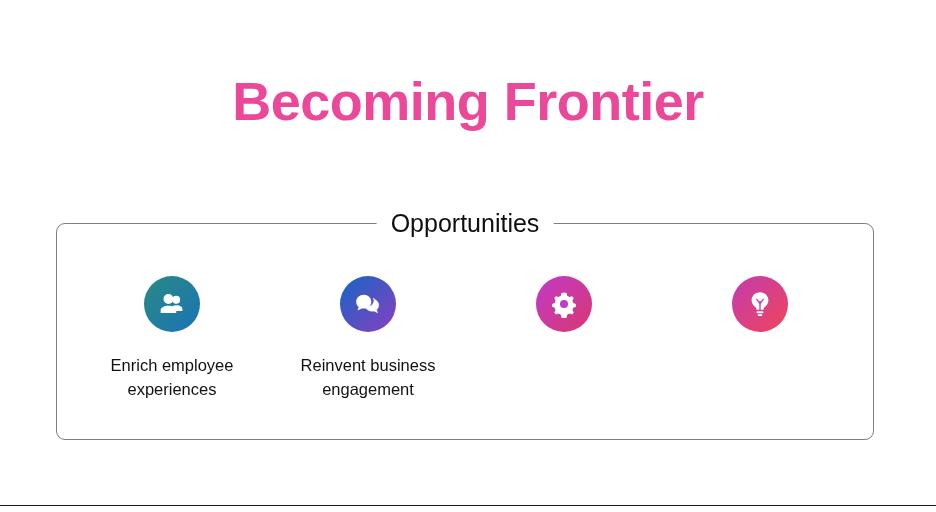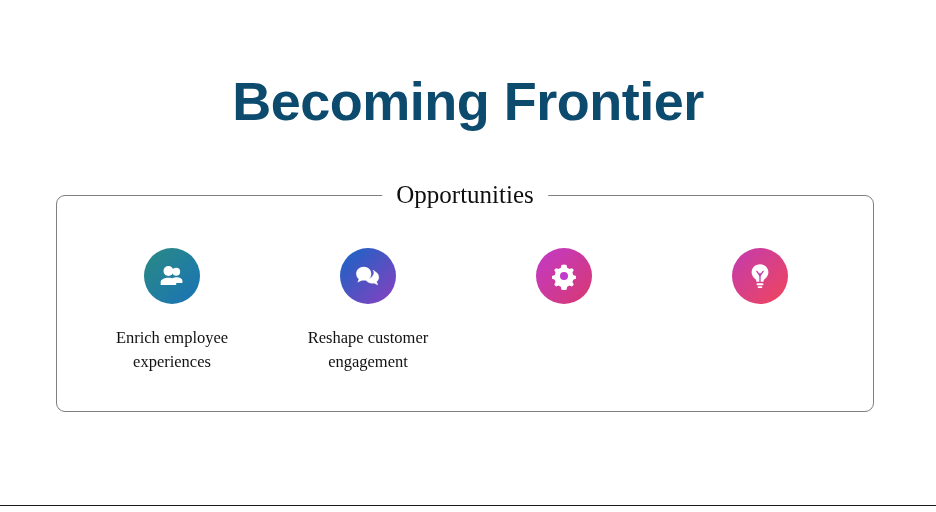--- a/index.html
+++ b/index.html
@@ -33,27 +33,26 @@
     color: #000000;
     letter-spacing: -0.5px;
     line-height: 1.1;
     white-space: nowrap;
   }
 
   
   .panel {
     position: absolute;
     left: 56px;
-    top: 195px;
+    top: 223px;
     width: 818px;
     height: 217px;
     box-sizing: border-box;
     border: 1px solid #7f7f7f;
     border-radius: 9px;
-    font-family: Liberation Serif, serif;
   }
 
   .panel-legend {
     position: absolute;
     left: 50%;
     top: -17px;
     transform: translateX(-50%);
     background: #ffffff;
     padding: 0 14px;
     font-size: 25px;
@@ -113,21 +112,21 @@
     width: 936px;
     height: 0;
     border-top: 1.6px solid #1a1a1a;
   }
 </style>
 </head>
 <body>
 
 <div class="slide" style="background: rgb(255, 255, 255);">
 
-  <div class="slide-title" style="color: #0c4a6e;">Becoming Frontier</div>
+  <div class="slide-title" style="color: #ec4899;">Becoming Frontier</div>
 
   <div class="panel" style="border-color: rgb(127, 127, 127);">
 
     <div class="panel-legend">Opportunities</div>
 
     <div class="items-row">
 
       <div class="item">
         <div class="icon-circle" id="ic0" style="background: linear-gradient(135deg, rgb(42, 138, 130) 0%, rgb(26, 115, 184) 100%);">
           <svg width="30" height="30" viewBox="0 0 32 32" aria-hidden="true">
@@ -140,21 +139,21 @@
         <div class="item-caption">Enrich employee experiences</div>
       </div>
 
       <div class="item">
         <div class="icon-circle" id="ic1" style="background: linear-gradient(135deg, rgb(21, 102, 196) 0%, rgb(138, 63, 192) 100%);">
           <svg width="30" height="30" viewBox="0 0 32 32" aria-hidden="true">
             <path d="M19.5 13.5c0 4.1-3.6 7.4-8.1 7.4-0.7 0-1.4-0.1-2-0.2l-4.6 2.2 1.3-3.6c-1.7-1.4-2.7-3.4-2.7-5.8 0-4.1 3.6-7.4 8.1-7.4s8 3.3 8 7.4z" fill="#ffffff"></path>
             <path d="M21.2 10.3c3.6 0.9 6.2 3.7 6.2 7 0 1.9-0.9 3.6-2.3 4.9l1.1 3.1-3.9-1.9c-0.6 0.1-1.2 0.2-1.8 0.2-3.3 0-6.2-1.7-7.4-4.2 0.3 0 0.6 0 0.9 0 4.1 0 7.5-2.7 8.3-6.2 0.1-0.5 0.1-1 0.1-1.5 0-0.5 0-1-0.1-1.4z" fill="#ffffff" stroke="#ffffff" stroke-width="0.6"></path>
           </svg>
         </div>
-        <div class="item-caption">Reshape customer engagement</div>
+        <div class="item-caption">Reinvent business engagement</div>
       </div>
 
       <div class="item">
         <div class="icon-circle" id="ic2" style="background: linear-gradient(135deg, rgb(193, 58, 201) 0%, rgb(216, 56, 111) 100%);">
           <svg width="28" height="28" viewBox="0 0 32 32" aria-hidden="true">
             <path d="M16 2.8l2.9 0.6 0.7 3.3c0.9 0.3 1.7 0.8 2.4 1.4l3.2-1.1 2 2.2 -1.6 3c0.4 0.8 0.7 1.7 0.9 2.6l3.2 1.2v3l-3.2 1.2c-0.2 0.9-0.5 1.8-0.9 2.6l1.6 3 -2 2.2 -3.2-1.1c-0.7 0.6-1.5 1.1-2.4 1.4l-0.7 3.3 -2.9 0.6 -2.9-0.6 -0.7-3.3c-0.9-0.3-1.7-0.8-2.4-1.4l-3.2 1.1 -2-2.2 1.6-3c-0.4-0.8-0.7-1.7-0.9-2.6l-3.2-1.2v-3l3.2-1.2c0.2-0.9 0.5-1.8 0.9-2.6l-1.6-3 2-2.2 3.2 1.1c0.7-0.6 1.5-1.1 2.4-1.4l0.7-3.3z" fill="#ffffff"></path>
             <circle cx="16" cy="16" r="4.6" fill="#c13ac9" stroke="none" stroke-width="0"></circle>
           </svg>
         </div>
       </div>

